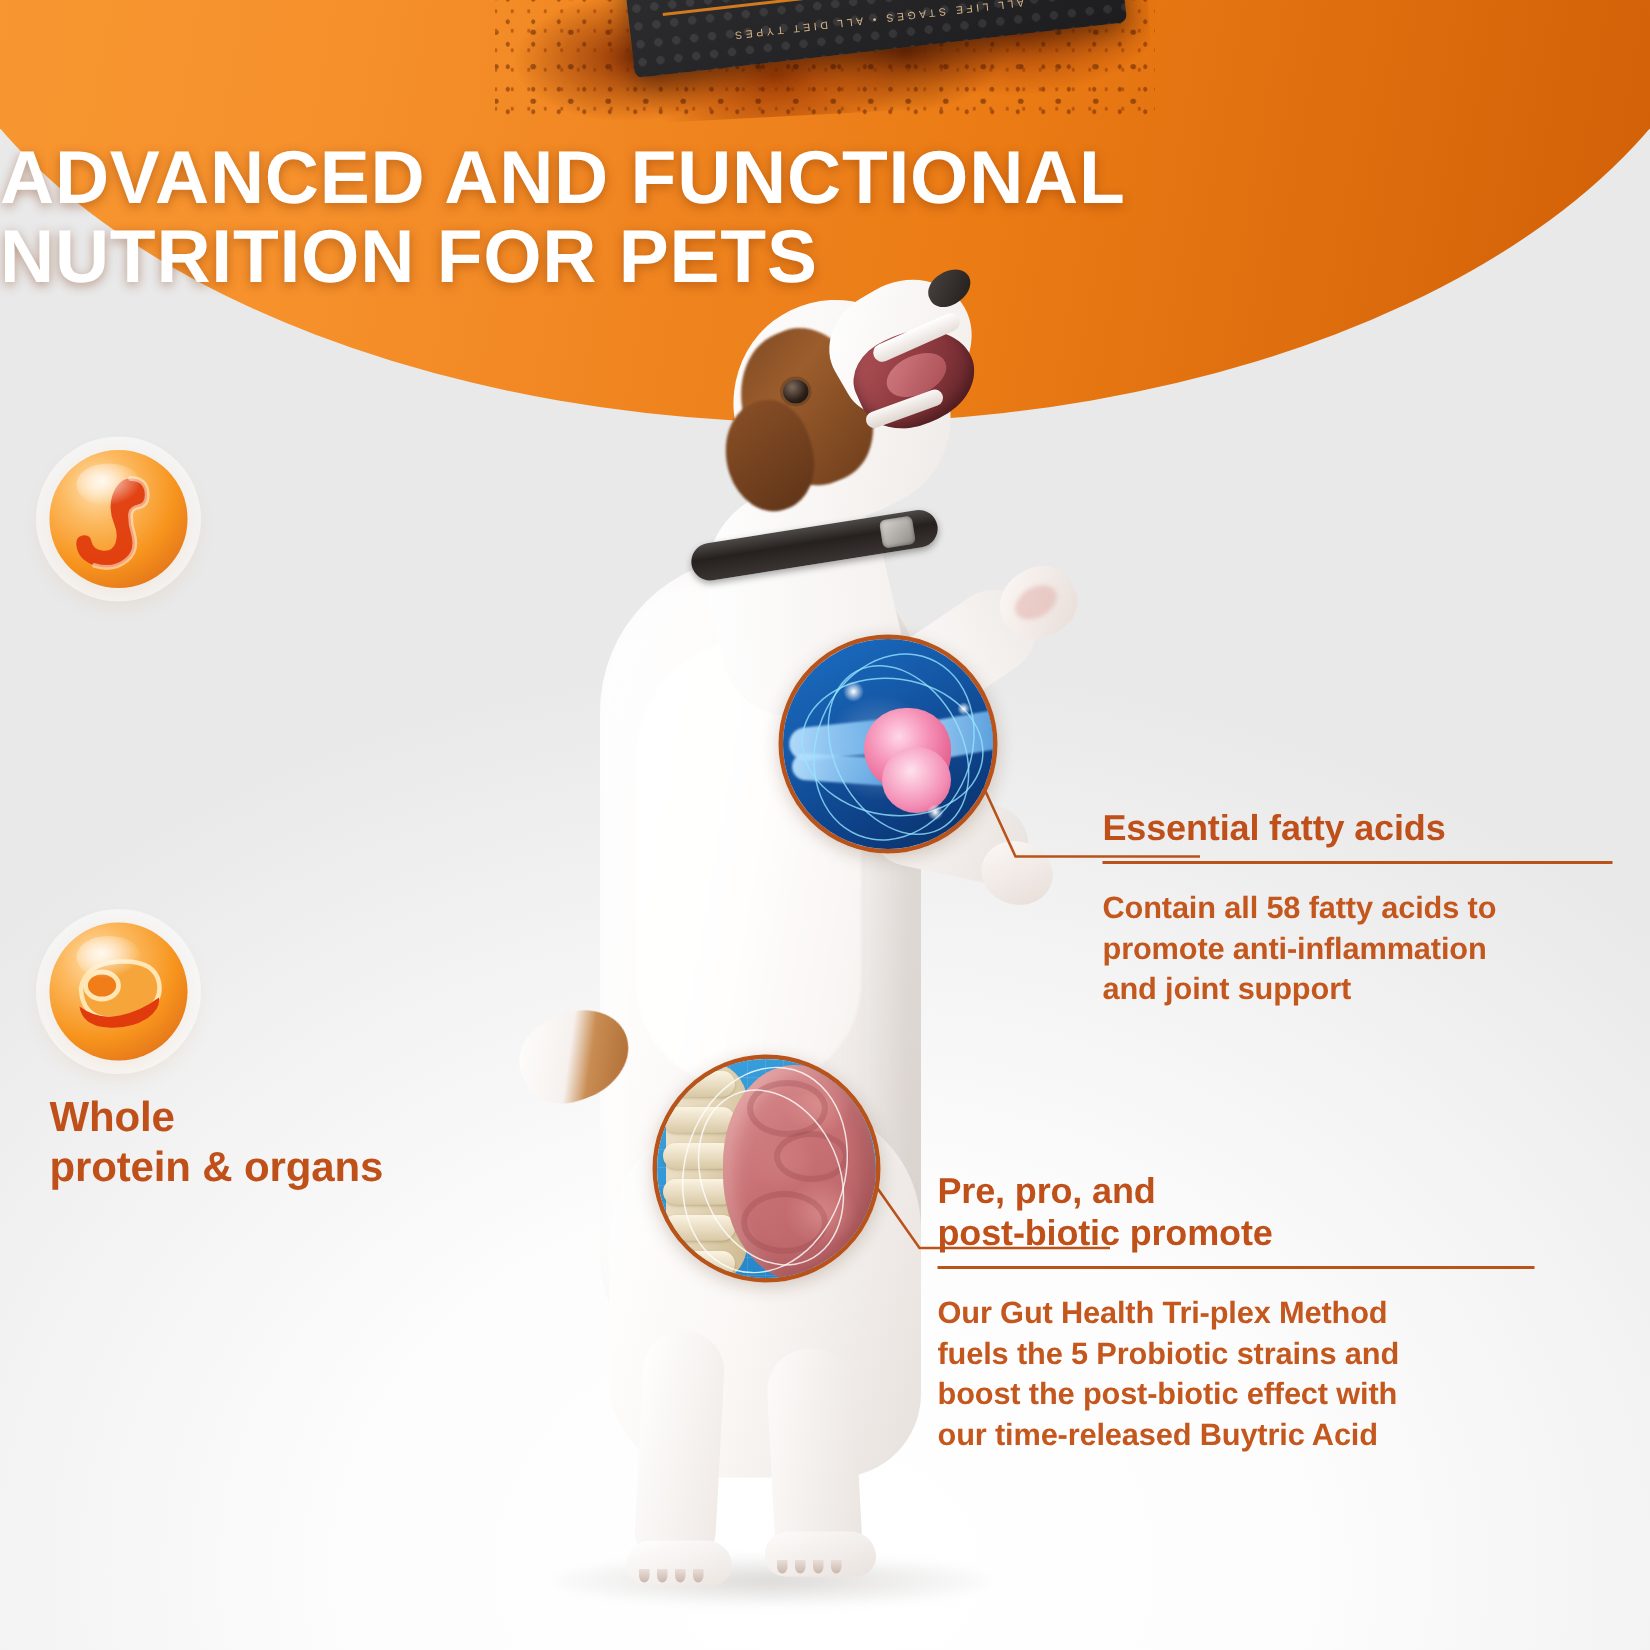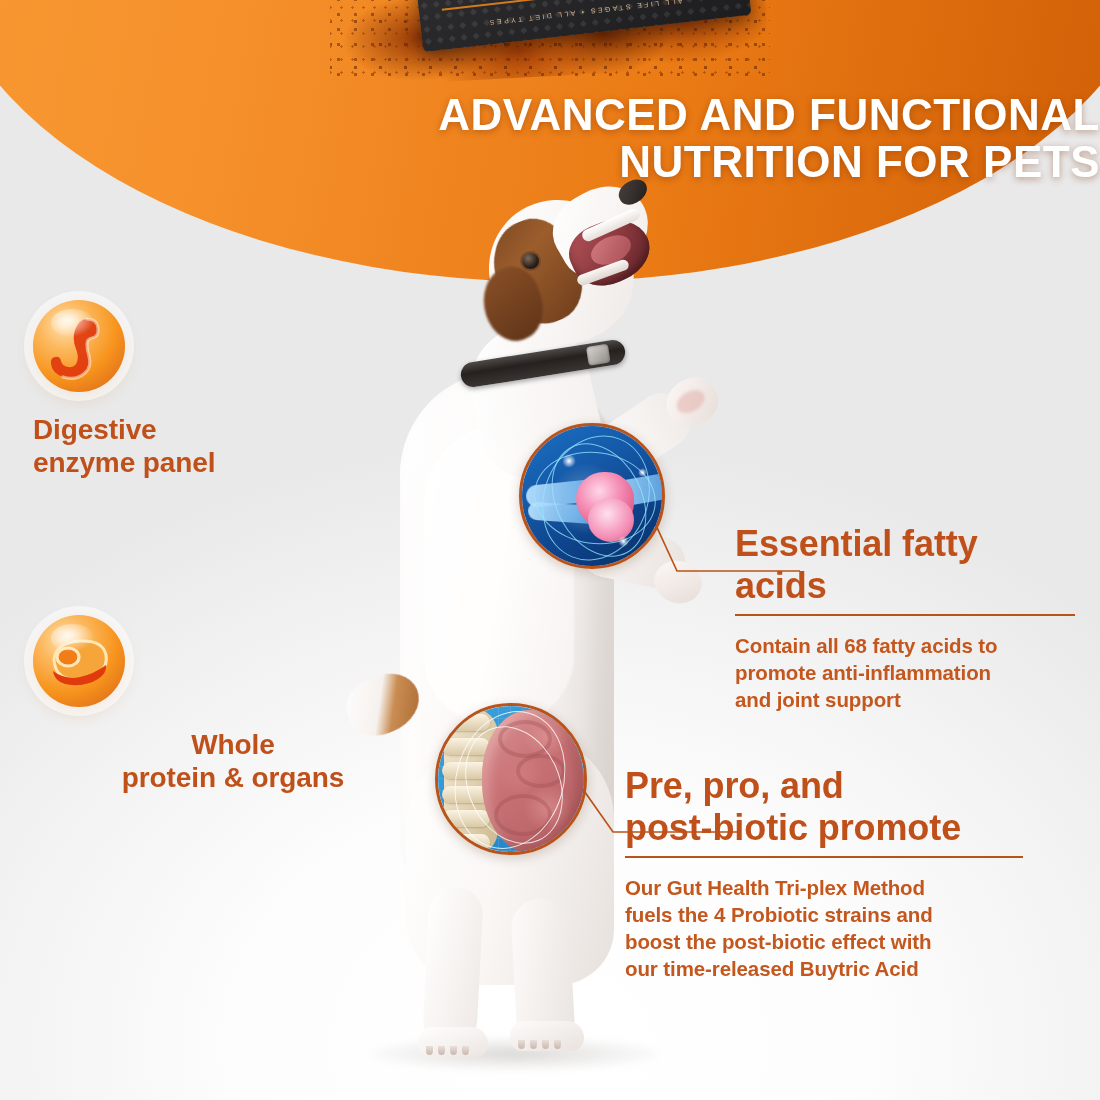--- a/index.html
+++ b/index.html
@@ -77,23 +77,23 @@
   }
   .bag-tagline {
     position:absolute; left:0; right:0; bottom:9%;
     text-align:center; font-size:7px; letter-spacing:2.4px;
     color:#d9b488; transform:scaleY(-1) scaleX(-1); white-space:nowrap;
   }
 
   
   .poster-title {
     position:absolute; left:0; right:0; top:92px;
-    text-align:right; color:#ffffff;
+    text-align:left; color:#ffffff;
     font-family:"Liberation Sans Narrow","Liberation Sans", sans-serif;
-    font-weight:bold; font-size:44px; line-height:1.06;
+    font-weight:bold; font-size:50px; line-height:1.06;
     letter-spacing:.5px;
     text-shadow:0 2px 7px rgba(120,46,0,.42);
     white-space:pre-line;
     z-index:6;
   }
 
   
   .dog { position:absolute; left:318px; top:175px; width:420px; height:925px; z-index:3; }
   .dog .part { position:absolute; }
   .dog-shadow {
@@ -364,29 +364,29 @@
   }
   .feature-body {
     color:#c4571d; font-weight:bold; font-size:20.5px; line-height:1.32;
     white-space:pre-line; letter-spacing:-.1px;
   }
 
   #feat-digestive { left:33px; top:300px; width:400px; }
   #feat-digestive .feature-title { margin-top:22px; }
   #feat-digestive .feature-body  { margin-top:22px; }
 
-  #feat-protein { left:33px; top:615px; width:400px;text-align:center; }
+  #feat-protein { left:33px; top:615px; width:400px; }
   #feat-protein .feature-title { margin-top:22px; }
   #feat-protein .feature-body  { margin-top:24px; }
 
   
   .callout-text { position:absolute; z-index:6; }
   .callout-title {
-    color:#c0501a; font-weight:bold; font-size:36px; line-height:1.17;
-    white-space:pre-line; letter-spacing:-.1px;
+    color:#c0501a; font-weight:bold; font-size:24px; line-height:1.17;
+    white-space:pre-line; letter-spacing:-.1px;margin-top:16px;
   }
   .callout-rule { height:1.6px; background:#b9531a; margin-top:7px; }
   .callout-body {
     color:#c4571d; font-weight:bold; font-size:20.5px; line-height:1.32;
     white-space:pre-line; margin-top:16px; letter-spacing:-.1px;
   }
   #callout-fatty { left:735px; top:523px; width:340px; }
   #callout-biotic { left:625px; top:765px; width:398px; }
 </style>
 </head>
@@ -494,47 +494,45 @@
     <div class="gut-thread" style="left:30px; top:18px; width:92px; height:122px; transform:rotate(-24deg);"></div>
   </div>
 
   <div class="feature" id="feat-digestive">
     <div class="badge-icon">
       <svg viewBox="0 0 92 92" aria-hidden="true">
         <path d="M54 19 q10 0 11 9 q1 9 -6 10 q-5 1 -5 6 q0 6 2 12 q3 11 -4 17 q-9 8 -22 4 q-11 -4 -12 -13 q-1 -6 4 -7 q5 -1 6 4 q1 5 7 6 q7 1 9 -5 q2 -6 -1 -13 q-4 -10 -1 -19 q4 -11 12 -11 z" fill="#e03a0d" opacity=".92"></path>
         <path d="M54 19 q10 0 11 9 q1 9 -6 10 q-5 1 -5 6 q0 6 2 12 q3 11 -4 17 q-9 8 -22 4" fill="none" stroke="#fff3dd" stroke-width="3.2" stroke-linecap="round" opacity=".55"></path>
       </svg>
     </div>
-    <div class="feature-title">Digestive
-enzyme panel</div>
   </div>
 
   <div class="feature" id="feat-protein">
     <div class="badge-icon">
       <svg viewBox="0 0 92 92" aria-hidden="true">
         <path d="M21 44 q3 -17 26 -18 q23 -1 26 14 q2 12 -8 18 q-11 7 -26 6 q-17 -1 -18 -20 z" fill="#f6a53a" stroke="#ffe6b4" stroke-width="3"></path>
         <path d="M20 56 q12 9 27 6 q14 -3 26 -12 q1 8 -8 14 q-11 7 -26 6 q-17 -1 -19 -14 z" fill="#e03a0d"></path>
         <ellipse cx="35" cy="42" rx="11" ry="9" fill="#f07d18" stroke="#ffe6b4" stroke-width="3.2"></ellipse>
       </svg>
     </div>
     <div class="feature-title">Whole
 protein &amp; organs</div>
   </div>
 
   <div class="callout-text" id="callout-fatty">
     <div class="callout-title">Essential fatty acids</div>
     <div class="callout-rule"></div>
-    <div class="callout-body">Contain all 68 fatty acids to
+    <div class="callout-body">Contain all 58 fatty acids to
 promote  anti-inflammation
 and joint support</div>
   </div>
 
   <div class="callout-text" id="callout-biotic">
     <div class="callout-title">Pre, pro, and
 post-biotic promote</div>
     <div class="callout-rule"></div>
     <div class="callout-body">Our Gut Health Tri-plex Method
-fuels the 4 Probiotic strains and
+fuels the 5 Probiotic strains and
 boost the post-biotic effect with
 our time-released Buytric Acid</div>
   </div>
 
 </div>
 
 </body></html>

